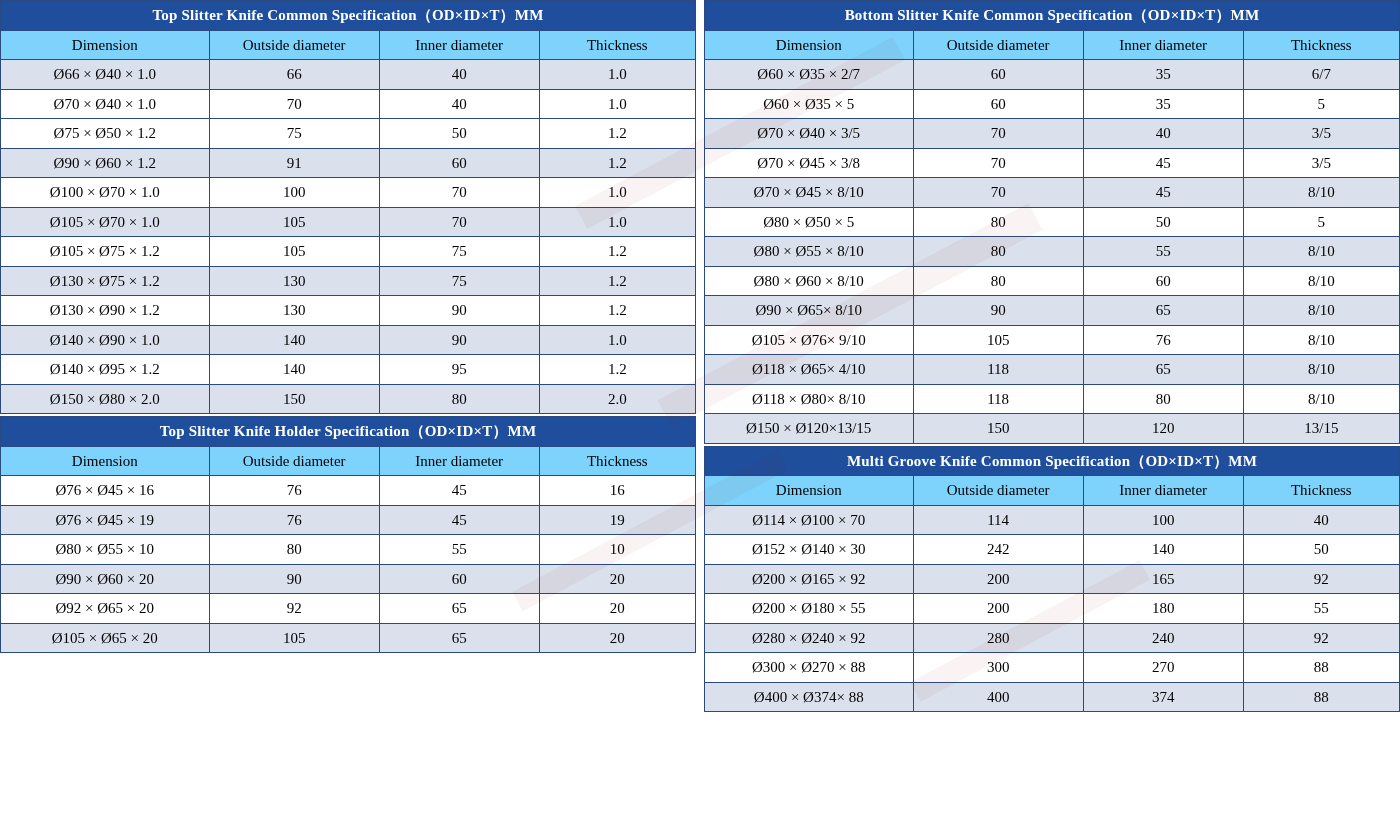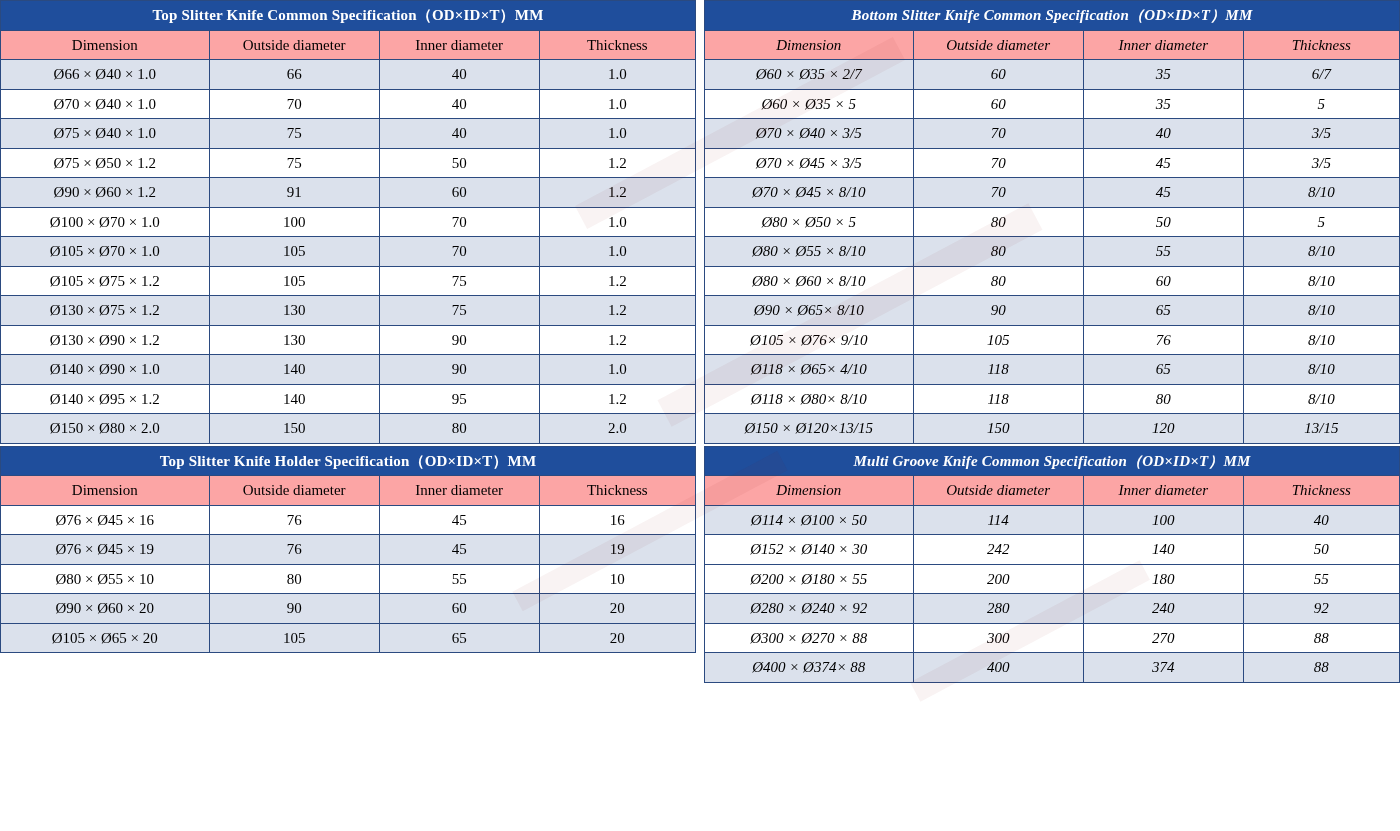--- a/index.html
+++ b/index.html
@@ -23,21 +23,21 @@
     flex-direction: row;
     gap: 0;
   }
   .column {
     width: 700px;
     box-sizing: border-box;
     display: flex;
     flex-direction: column;
   }
   .column.left { padding-right: 4px; }
-  .column.right { padding-left: 4px; font-style: italic; }
+  .column.right { padding-left: 4px; }
 
   table.spec {
     width: 100%;
     border-collapse: collapse;
     table-layout: fixed;
   }
   table.spec td, table.spec th {
     border: 1px solid #2b4a80;
     text-align: center;
     vertical-align: middle;
@@ -52,21 +52,21 @@
     background: #1f4e9c;
     color: #ffffff;
     font-weight: bold;
     font-size: 15.5px;
     height: 34px;
     line-height: 34px;
     letter-spacing: 0.2px;
     border: 1px solid #1f4e9c;
   }
   .head-row td {
-    background: #fca5a5;
+    background: #7dd3fc;
     font-size: 15px;
     height: 33px;
     line-height: 33px;
   }
   tr.alt td {
     background: #dbe1ec;
   }
   tr.plain td {
     background: #ffffff;
   }
@@ -116,26 +116,20 @@
           </tr>
           <tr class="alt">
             <td class="dim">Ø66 × Ø40 × 1.0</td>
             <td>66</td>
             <td>40</td>
             <td>1.0</td>
           </tr>
           <tr class="plain">
             <td class="dim">Ø70 × Ø40 × 1.0</td>
             <td>70</td>
-            <td>40</td>
-            <td>1.0</td>
-          </tr>
-          <tr class="alt">
-            <td class="dim">Ø75 × Ø40 × 1.0</td>
-            <td>75</td>
             <td>40</td>
             <td>1.0</td>
           </tr>
           <tr class="plain">
             <td class="dim">Ø75 × Ø50 × 1.2</td>
             <td>75</td>
             <td>50</td>
             <td>1.2</td>
           </tr>
           <tr class="alt">
@@ -229,20 +223,26 @@
             <td>80</td>
             <td>55</td>
             <td>10</td>
           </tr>
           <tr class="alt">
             <td class="dim">Ø90 × Ø60 × 20</td>
             <td>90</td>
             <td>60</td>
             <td>20</td>
           </tr>
+          <tr class="plain">
+            <td class="dim">Ø92 × Ø65 × 20</td>
+            <td>92</td>
+            <td>65</td>
+            <td>20</td>
+          </tr>
           <tr class="alt">
             <td class="dim">Ø105 × Ø65 × 20</td>
             <td>105</td>
             <td>65</td>
             <td>20</td>
           </tr>
         </tbody>
     </table>
   </div>
 
@@ -276,21 +276,21 @@
             <td>35</td>
             <td>5</td>
           </tr>
           <tr class="alt">
             <td class="dim">Ø70 × Ø40 × 3/5</td>
             <td>70</td>
             <td>40</td>
             <td>3/5</td>
           </tr>
           <tr class="plain">
-            <td class="dim">Ø70 × Ø45 × 3/5</td>
+            <td class="dim">Ø70 × Ø45 × 3/8</td>
             <td>70</td>
             <td>45</td>
             <td>3/5</td>
           </tr>
           <tr class="alt">
             <td class="dim">Ø70 × Ø45 × 8/10</td>
             <td>70</td>
             <td>45</td>
             <td>8/10</td>
           </tr>
@@ -356,31 +356,37 @@
           <tr class="title-row">
             <th colspan="4">Multi Groove Knife Common Specification（OD×ID×T）MM</th>
           </tr>
           <tr class="head-row">
             <td>Dimension</td>
             <td>Outside diameter</td>
             <td>Inner diameter</td>
             <td>Thickness</td>
           </tr>
           <tr class="alt">
-            <td class="dim">Ø114 × Ø100 × 50</td>
+            <td class="dim">Ø114 × Ø100 × 70</td>
             <td>114</td>
             <td>100</td>
             <td>40</td>
           </tr>
           <tr class="plain">
             <td class="dim">Ø152 × Ø140 × 30</td>
             <td>242</td>
             <td>140</td>
             <td>50</td>
           </tr>
+          <tr class="alt">
+            <td class="dim">Ø200 × Ø165 × 92</td>
+            <td>200</td>
+            <td>165</td>
+            <td>92</td>
+          </tr>
           <tr class="plain">
             <td class="dim">Ø200 × Ø180 × 55</td>
             <td>200</td>
             <td>180</td>
             <td>55</td>
           </tr>
           <tr class="alt">
             <td class="dim">Ø280 × Ø240 × 92</td>
             <td>280</td>
             <td>240</td>

